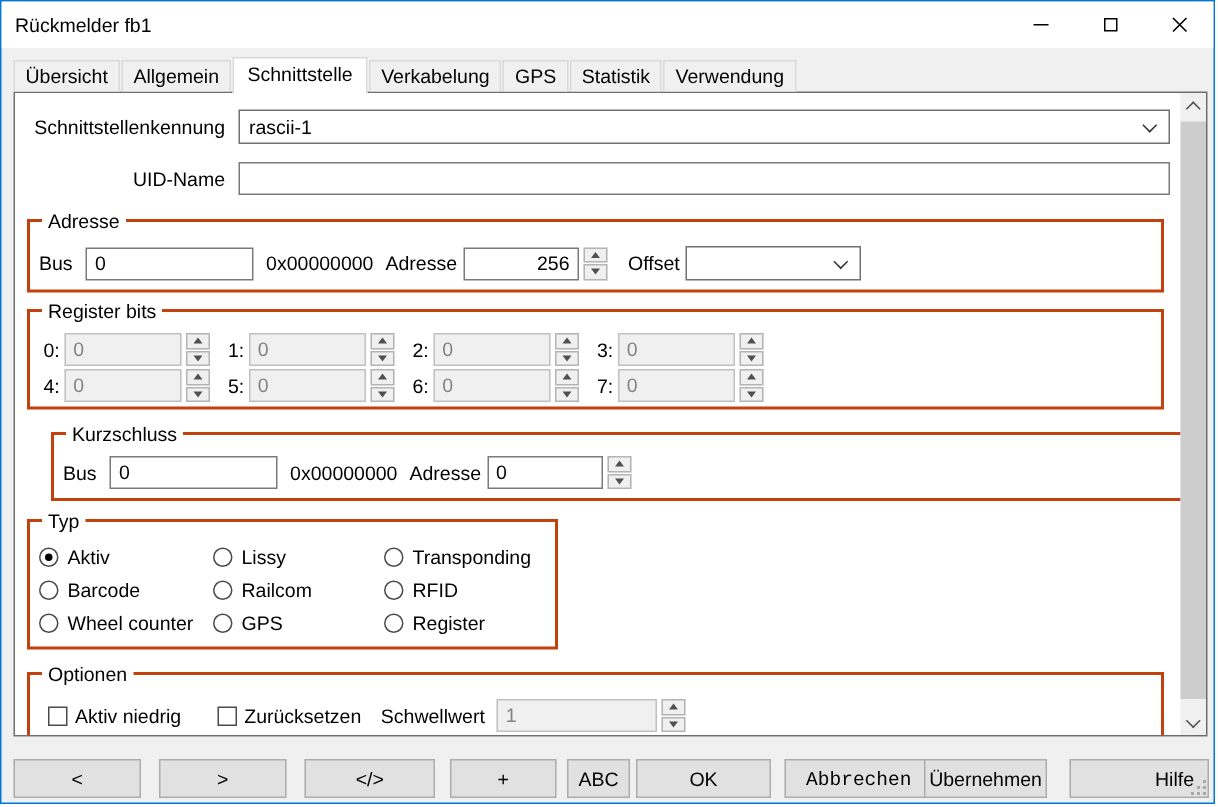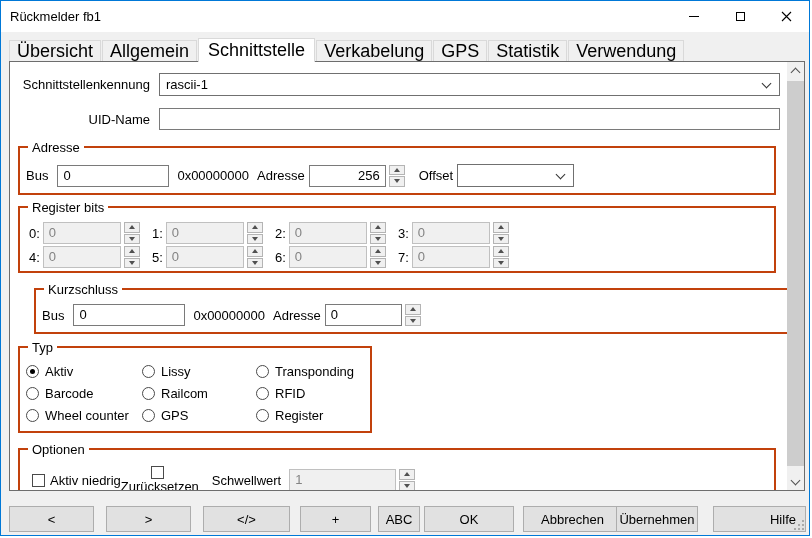--- a/index.html
+++ b/index.html
@@ -15,21 +15,21 @@
   .title { position:absolute; left:9px; top:8px; font-size:13px; white-space:nowrap; }
   .capbtns { position:absolute; right:0; top:0; height:31px; display:flex; }
   .capbtn { width:46px; height:31px; display:flex; align-items:center; justify-content:center; }
   .ic-min { width:10px; height:1px; background:#000; }
   .ic-max { width:9px; height:9px; border:1px solid #000; background:transparent; }
   
   .tabstrip { position:absolute; top:37px; left:8px; height:23px; display:flex; align-items:flex-end; z-index:3; }
   .tab {
     height:21px; line-height:20px; padding:0 7px; margin-right:1px;
     background:#f0f0f0; border:1px solid #d9d9d9; border-bottom:none;
-    font-size:18px; white-space:nowrap;
+    font-size:13px; white-space:nowrap;
   }
   .tab.active {
     height:24px; line-height:22px; padding:0 9px; background:#fff;
     margin-bottom:-1px; z-index:4; position:relative;
   }
   
   .pane {
     position:absolute; left:8px; top:60px; width:796px; height:430px;
     background:#fff; border:1px solid #6d6d6d; overflow:hidden; z-index:2;
   }
@@ -329,21 +329,21 @@
         </div>
       </div>
 
       <div class="groupbox" style="left:8px; top:386px; width:758px; height:56px;">
         <span class="gtitle">Optionen</span>
         <div class="grow" style="left:12px; top:16px;">
           <div class="opt">
             <span class="checkbox"></span>
             <span>Aktiv niedrig</span>
           </div>
-          <div class="opt" style="margin-left:0;flex-direction:column;">
+          <div class="opt" style="margin-left:24px;">
             <span class="checkbox"></span>
             <span>Zurücksetzen</span>
           </div>
           <span class="inlabel" style="margin-left:13px;">Schwellwert</span>
           <div class="field disabled" style="width:107px; margin-left:4px;">1</div>
           <div class="spin">
             <div class="sb">
                 <i class="tu"></i>
               </div>
             <div class="sb">
@@ -364,18 +364,18 @@
         </div>
     </div>
   </div>
 
   <div class="btn" style="left:8px; width:85px;">&lt;</div>
   <div class="btn" style="left:105px; width:85px;">&gt;</div>
   <div class="btn" style="left:202px; width:87px;">&lt;/&gt;</div>
   <div class="btn" style="left:299px; width:71px;">+</div>
   <div class="btn" style="left:377px; width:42px;">ABC</div>
   <div class="btn" style="left:423px; width:90px;">OK</div>
-  <div class="btn" style="left:522px; width:99px;">Abbrechen</div>
+  <div class="btn" style="left:522px; width:99px;font-family:Liberation Mono, monospace;">Abbrechen</div>
   <div class="btn" style="left:615px; width:82px;">Übernehmen</div>
   <div class="btn" style="left:712px; width:93px;padding-left:47px;">Hilfe</div>
 
   <span class="grip"></span>
 </div>
 
 </body></html>

